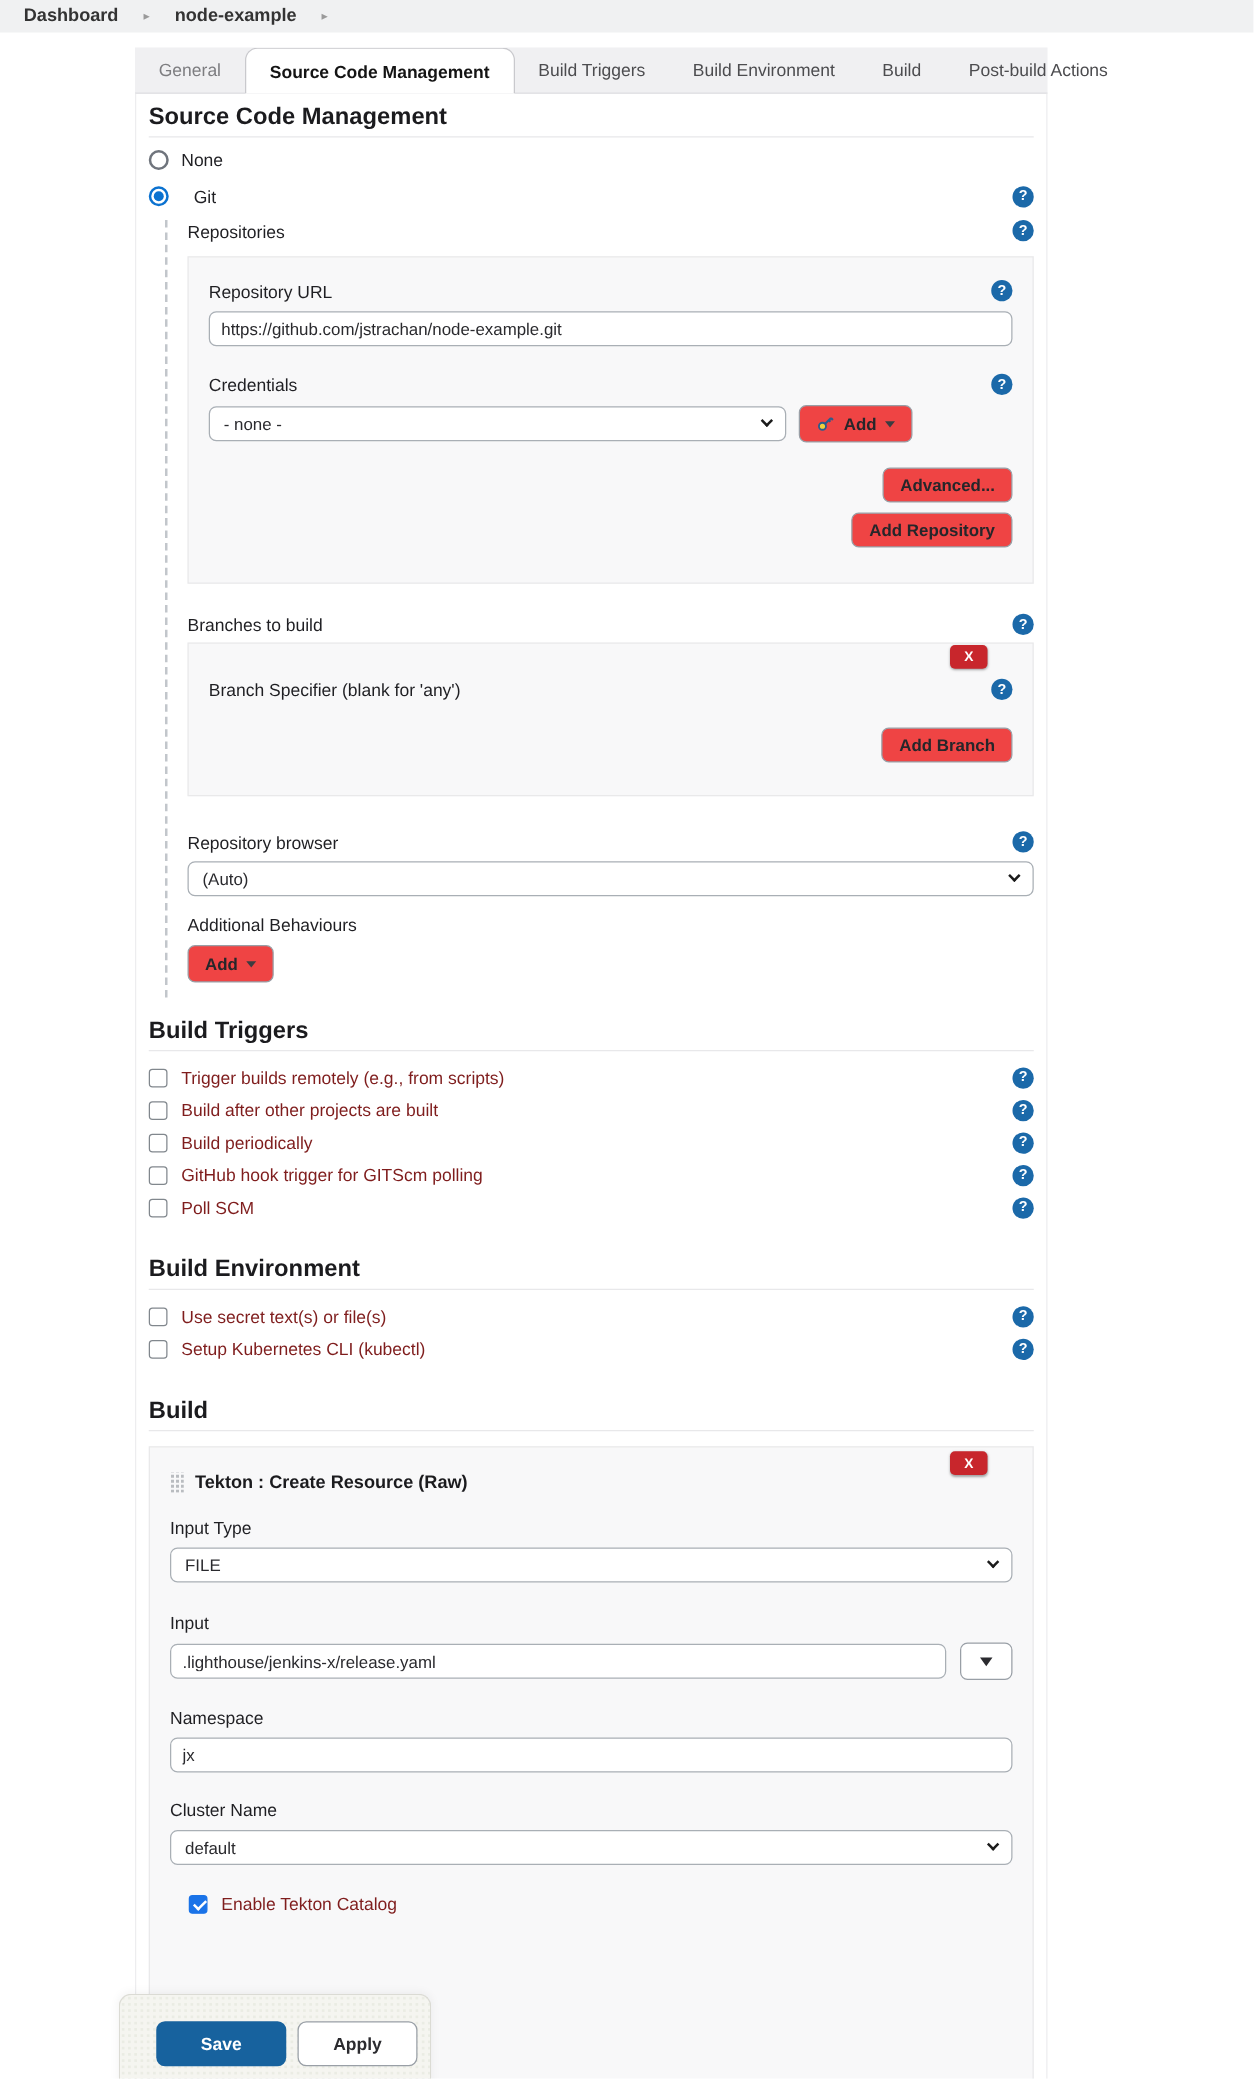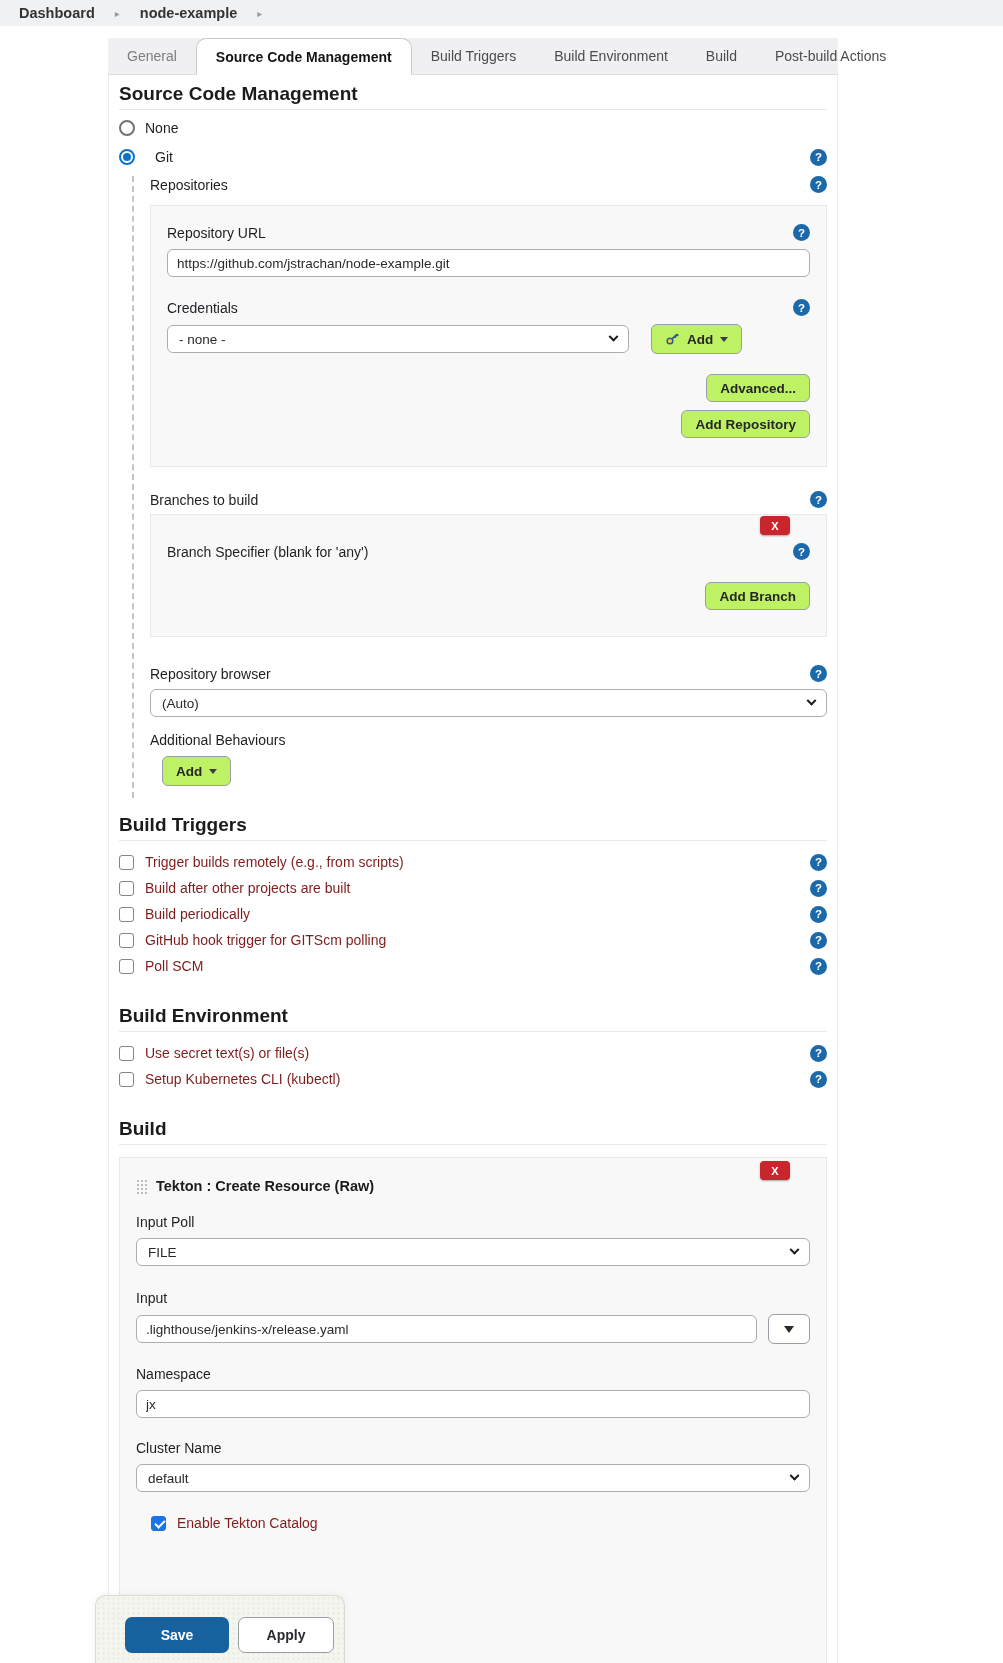--- a/index.html
+++ b/index.html
@@ -48,23 +48,23 @@
     position:relative; }
   input.text { width:100%; height:28px; border:1px solid #a9afb5; border-radius:6px; padding:0 9px;
     font-size:13.5px; color:#2a2a2e; background:#fff; font-family:inherit; }
   .selectbox { height:28px; border:1px solid #a9afb5; border-radius:6px; background:#fff;
     display:flex; align-items:center; justify-content:space-between; padding:0 11px;
     font-size:13.5px; color:#2a2a2e; }
   .sel-chev { width:7px; height:7px; border-right:2px solid #1b1b1b; border-bottom:2px solid #1b1b1b;
     transform:rotate(45deg) translate(-2px,-2px); }
   .mt8 { margin-top:8px; } .mt22 { margin-top:22px; } .mt24 { margin-top:24px; } .mt28 { margin-top:28px; }
 
-  .btn { height:30px; border:1.5px solid #999fa6; border-radius:6px; background:#bef264;
+  .btn { height:30px; border:1.5px solid #999fa6; border-radius:6px; background:#ef4444;
     font-size:13.5px; font-weight:700; color:#26262a; display:inline-flex; align-items:center;
-    justify-content:center; gap:7px; padding:0 13px; font-family:inherit;margin-left:12px; }
+    justify-content:center; gap:7px; padding:0 13px; font-family:inherit; }
   .btn-sm { height:28px; }
   .caret { width:0; height:0; border-left:4px solid transparent; border-right:4px solid transparent;
     border-top:5px solid #3c3c40; }
   .cred-row { display:flex; gap:10px; align-items:center; margin-top:8px; }
   .cred-row .selectbox { width:462px; }
   .right-col { display:flex; flex-direction:column; align-items:flex-end; gap:8px; margin-top:20px; }
 
   .x-btn { position:absolute; top:1px; right:36px; width:30px; height:19px; background:#c8262c;
     color:#fff; font-weight:700; font-size:11px; border-radius:4px; display:flex; align-items:center;
     justify-content:center; box-shadow:0 1px 2px rgba(0,0,0,.35); }
@@ -271,21 +271,21 @@
       </div>
 
       <h2 class="section sp">Build</h2>
       <div class="panel build-panel">
         <div class="x-btn" style="top:3px">X</div>
         <div class="step-head">
           <span class="drag-dots"></span>
           <span class="step-title">Tekton : Create Resource (Raw)</span>
         </div>
 
-        <div class="lbl" style="margin-top:20px">Input Poll</div>
+        <div class="lbl" style="margin-top:20px">Input Type</div>
         <div class="selectbox mt8">
           <span>FILE</span>
           <span class="sel-chev"></span>
         </div>
 
         <div class="lbl mt24">Input</div>
         <div class="dd-row">
           <input class="text" type="text" value=".lighthouse/jenkins-x/release.yaml" style="">
           <div class="dd-btn">
             <span class="tri-down"></span>

